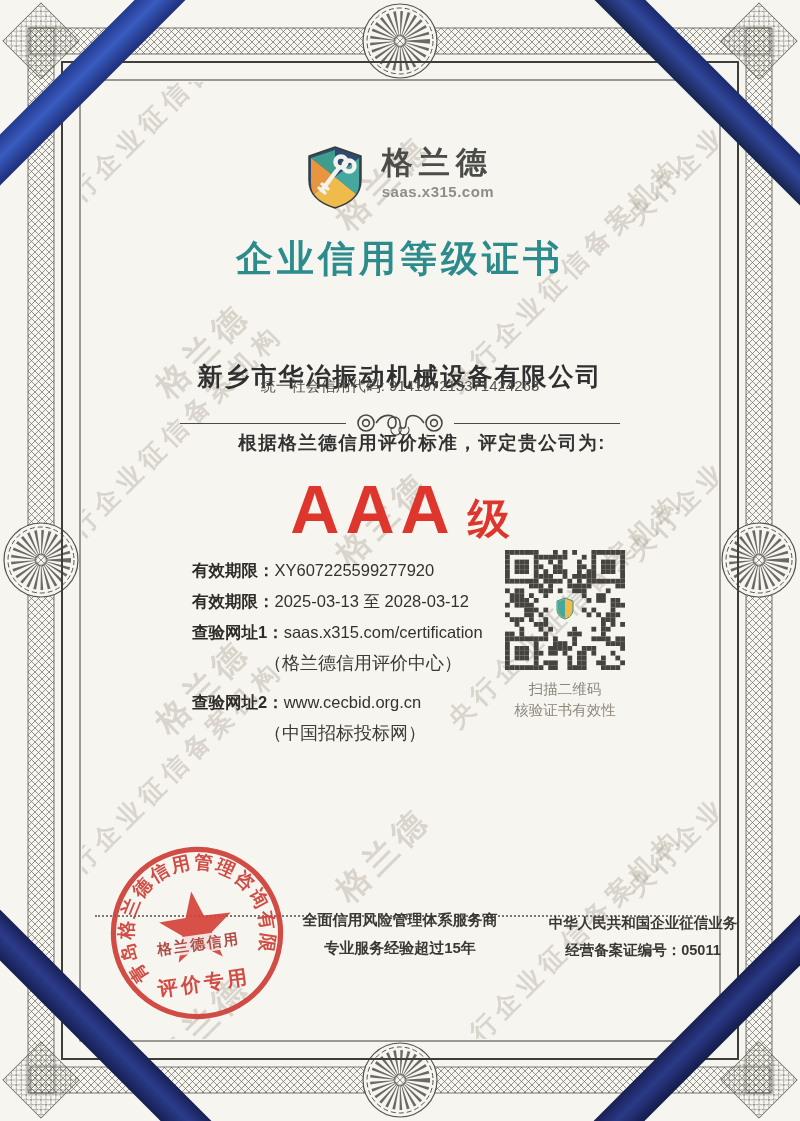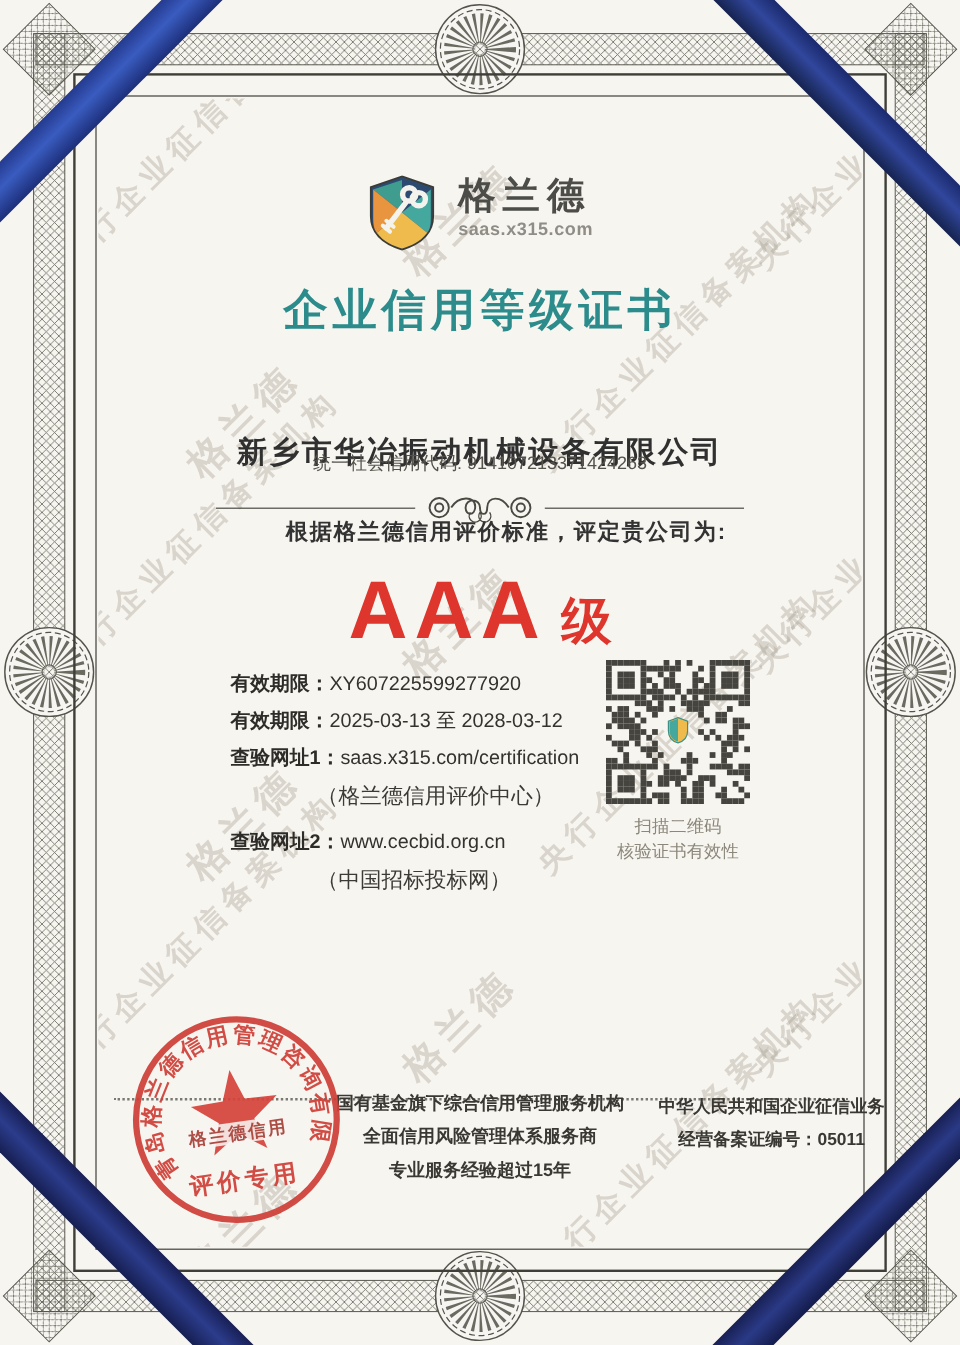--- a/index.html
+++ b/index.html
@@ -512,21 +512,20 @@
           </svg></div>
       <div class="qr-caption">
         <div>扫描二维码</div>
         <div>核验证书有效性</div>
       </div>
     </div>
 
     <div class="dotted-line"></div>
     <div class="footer-center">
       <div class="f-lines">
-        <div>国有基金旗下综合信用管理服务机构</div>
         <div>全面信用风险管理体系服务商</div>
         <div>专业服务经验超过15年</div>
       </div>
     </div>
     <div class="footer-right">
       <div class="f-lines">
         <div>中华人民共和国企业征信业务</div>
         <div>经营备案证编号：05011</div>
       </div>
     </div>

